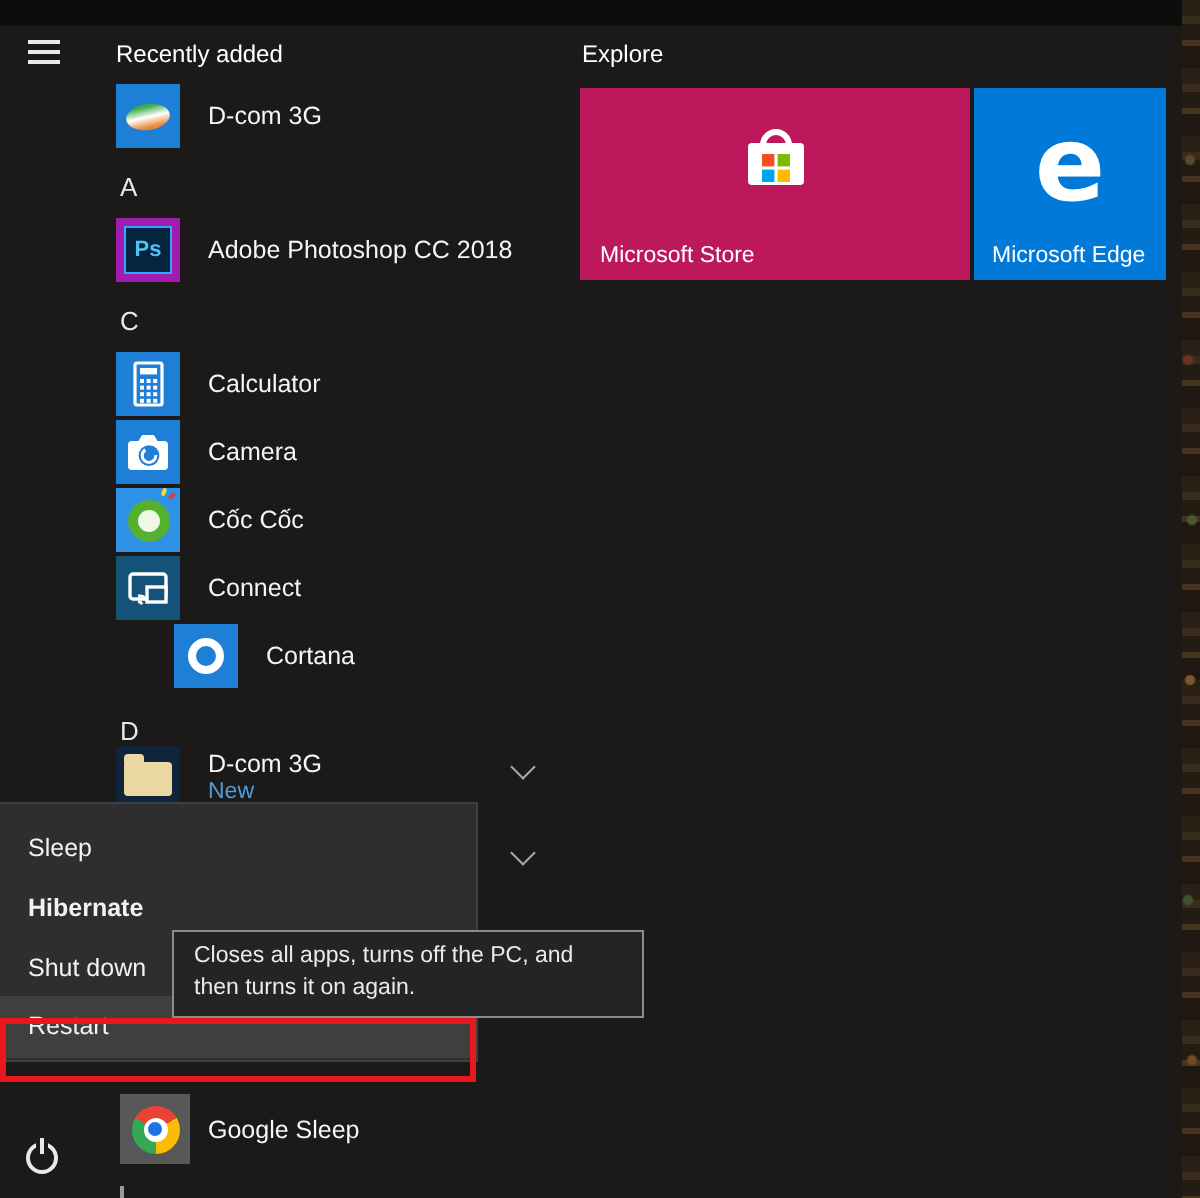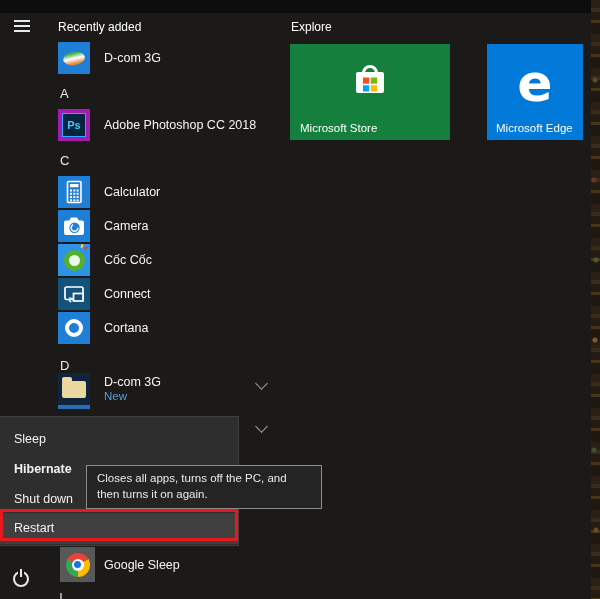--- a/index.html
+++ b/index.html
@@ -56,21 +56,21 @@
   .chrome-logo:after{ content:""; position:absolute; left:8.5px; top:8.5px; width:7px; height:7px; background:#1a73e8; border-radius:50%; }
 
   .chevron{ position:absolute; width:9px; height:9px; border-right:1.6px solid #a8a8a8; border-bottom:1.6px solid #a8a8a8; transform:rotate(45deg); }
 
   
   .live-tile{ position:absolute; color:#fff; }
   .tile-label{ position:absolute; left:10px; bottom:6px; font-size:11.5px; color:#fff; }
   .edge-e{ font-size:52px; font-weight:bold; color:#fff; font-family:"DejaVu Sans", sans-serif; line-height:1; margin-top:-6px; }
 
   
-  .flyout{ position:absolute; left:0; top:416px; width:239px; height:130px; background:#2e2e2e; border:1px solid #404040; border-left:none; z-index:20; }
+  .flyout{ position:absolute; left:0; top:401px; width:239px; height:130px; background:#2e2e2e; border:1px solid #404040; border-left:none; z-index:20; }
   .flyout-item{ position:absolute; left:0; width:100%; height:30px; color:#f2f2f2; font-size:12.5px; line-height:30px; padding-left:14px; }
   .flyout-item.hover{ background:#3f3f3f; }
   .restart-box{ position:absolute; left:0; top:509px; width:238px; height:32px; border:3px solid #e7191f; z-index:40; pointer-events:none; }
 
   
   .tooltip{ position:absolute; left:86px; top:465px; width:236px; background:#242424; border:1px solid #8c8c8c; color:#eaeaea;
             font-size:11.5px; line-height:16px; padding:4px 10px 6px 10px; z-index:30; }
 
   .bottom-tick{ position:absolute; left:60px; top:593px; width:2px; height:6px; background:#9a9a9a; }
 </style>
@@ -161,41 +161,41 @@
       <svg width="32" height="32" viewBox="0 0 32 32">
         <rect x="7" y="9" width="18" height="12.5" rx="1.5" fill="none" stroke="#fff" stroke-width="1.7"></rect>
         <rect x="15.5" y="15.5" width="9.5" height="7.5" fill="#15527a" stroke="#fff" stroke-width="1.7"></rect>
         <path d="M11 20 q3 -0.5 4 2" fill="none" stroke="#fff" stroke-width="1.4"></path>
         <path d="M11 23 q1.5 -0.3 2 1.2" fill="none" stroke="#fff" stroke-width="1.4"></path>
       </svg>
     </div>
     <span class="app-label">Connect</span>
   </div>
 
-  <div class="app-row" style="top:311px;">
+  <div class="app-row" style="top:311px;margin-left:29px;">
     <div class="tile t-blue">
         <div class="cortana-ring"></div>
       </div>
     <span class="app-label">Cortana</span>
   </div>
 
   <div class="letter" style="top:358px;">D</div>
 
   <div class="app-row" style="top:372px; height:38px;">
     <div class="tile t-dark" style="height:36px;">
       <div class="folder"></div>
         <div class="tile-strip"></div>
     </div>
     <span class="app-label two-line">D-com 3G</span>
     <span class="badge-new">New</span>
   </div>
   <div class="chevron" style="left:257px; top:379px;"></div>
   <div class="chevron" style="left:257px; top:422px;"></div>
 
-  <div class="live-tile" style="left:290px; top:44px; width:160px; height:96px; background:#15803d;">
+  <div class="live-tile" style="left:290px; top:44px; width:195px; height:96px; background:#be185d;">
     <div style="position:absolute; left:50%; top:38px; transform:translate(-50%,-50%);">
       <svg width="44" height="44" viewBox="0 0 44 44">
         <circle cx="22" cy="15" r="6.5" fill="none" stroke="#fff" stroke-width="3"></circle>
         <rect x="8" y="14" width="28" height="21" rx="2" fill="#fff"></rect>
         <rect x="15" y="19.5" width="6.2" height="6.2" fill="#f25022"></rect>
         <rect x="22.8" y="19.5" width="6.2" height="6.2" fill="#7fba00"></rect>
         <rect x="15" y="27.3" width="6.2" height="6.2" fill="#00a4ef"></rect>
         <rect x="22.8" y="27.3" width="6.2" height="6.2" fill="#ffb900"></rect>
       </svg>
     </div>

